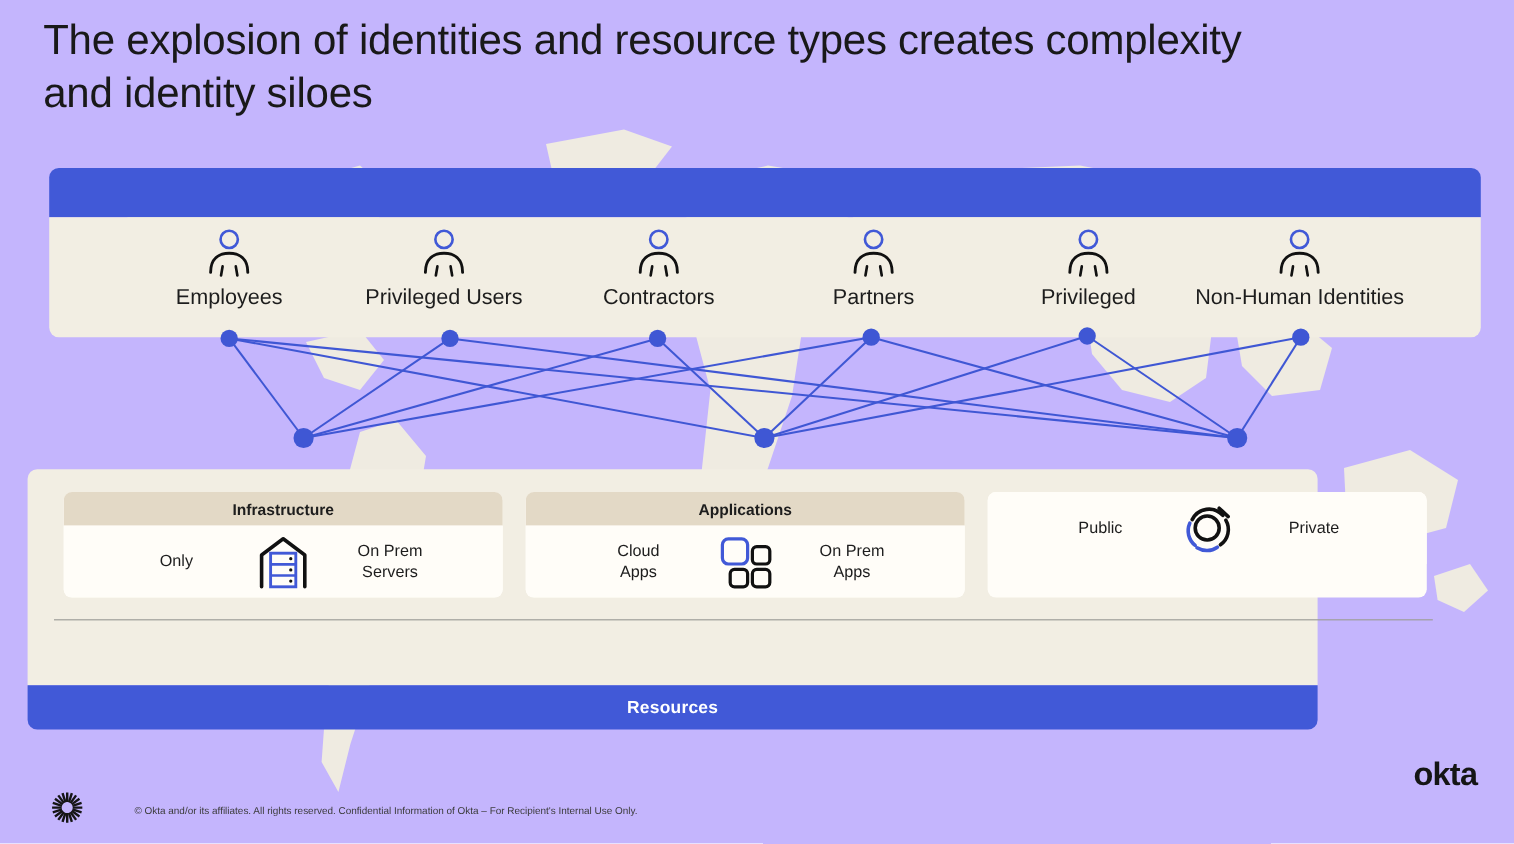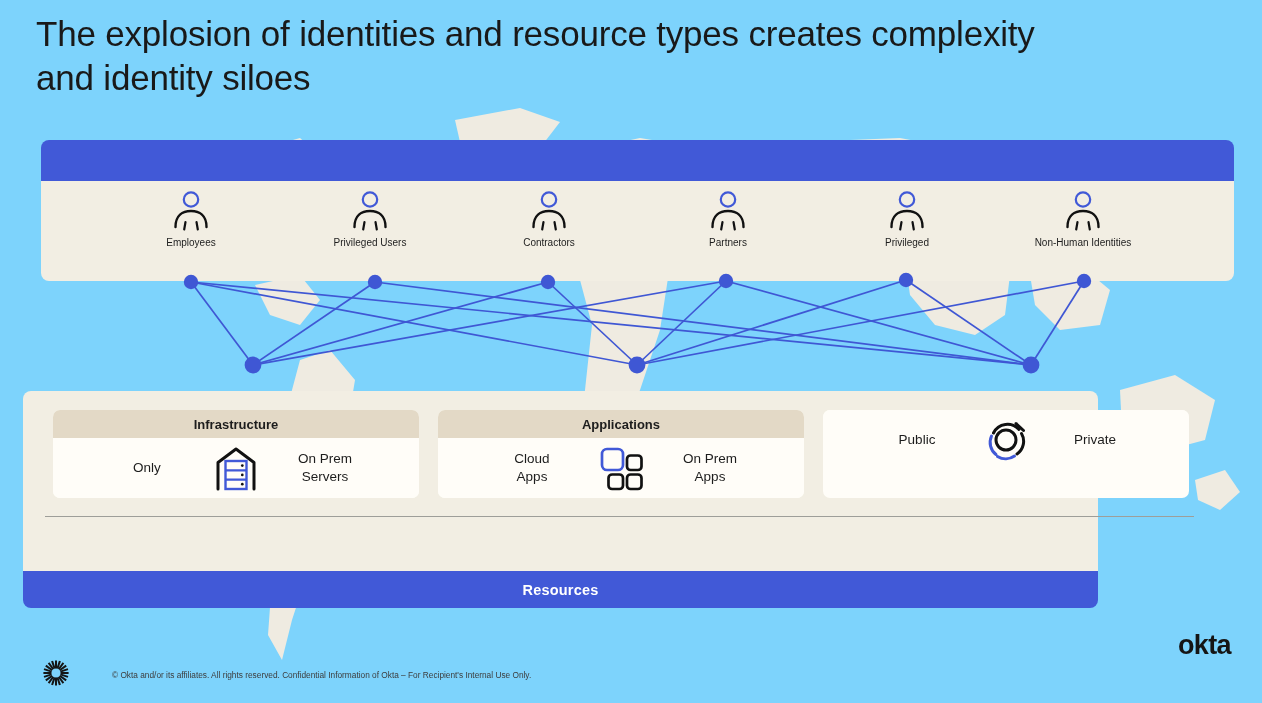--- a/index.html
+++ b/index.html
@@ -7,21 +7,21 @@
     padding: 0;
     background: #ffffff;
   }
   body {
     font-family: "Liberation Sans", sans-serif;
   }
   #slide {
     position: relative;
     width: 1262px;
     height: 703px;
-    background: #7dd3fc;
+    background: #c4b5fd;
     overflow: hidden;
   }
 
   
   #worldmap {
     position: absolute;
     left: 0; top: 60px;
     width: 1262px;
     height: 620px;
     opacity: 1;
@@ -70,21 +70,21 @@
     top: 8px;
     width: 180px;
     margin-left: -90px;
     text-align: center;
   }
   .persona-icon {
     display: block;
     margin: 0 auto 2px auto;
   }
   .persona-label {
-    font-size: 10px;
+    font-size: 18px;
     color: #1d1d1d;
     white-space: nowrap;
   }
 
   
   #network {
     position: absolute;
     left: 0; top: 0;
     width: 1262px;
     height: 703px;

